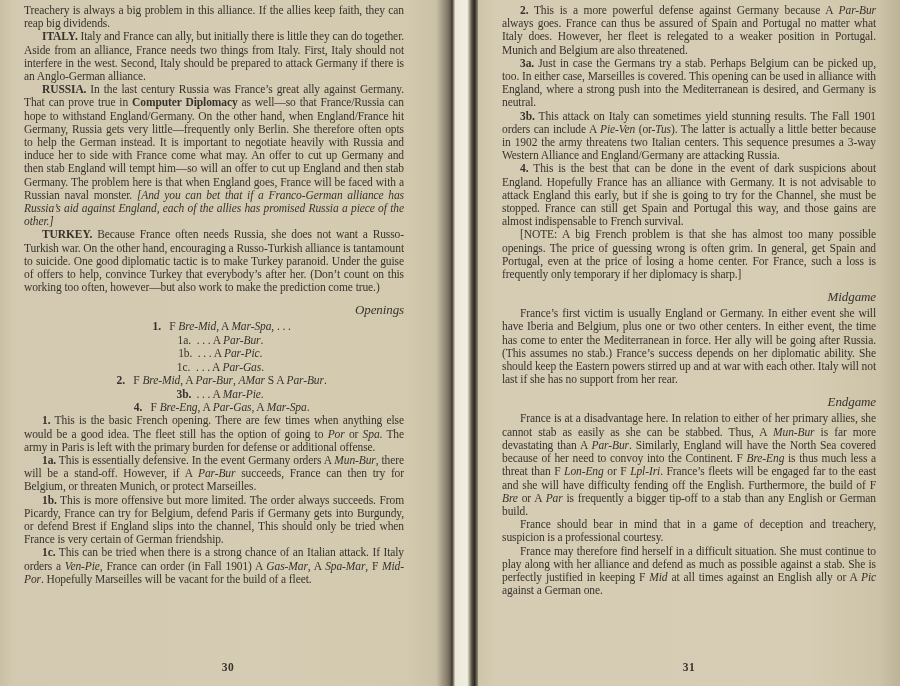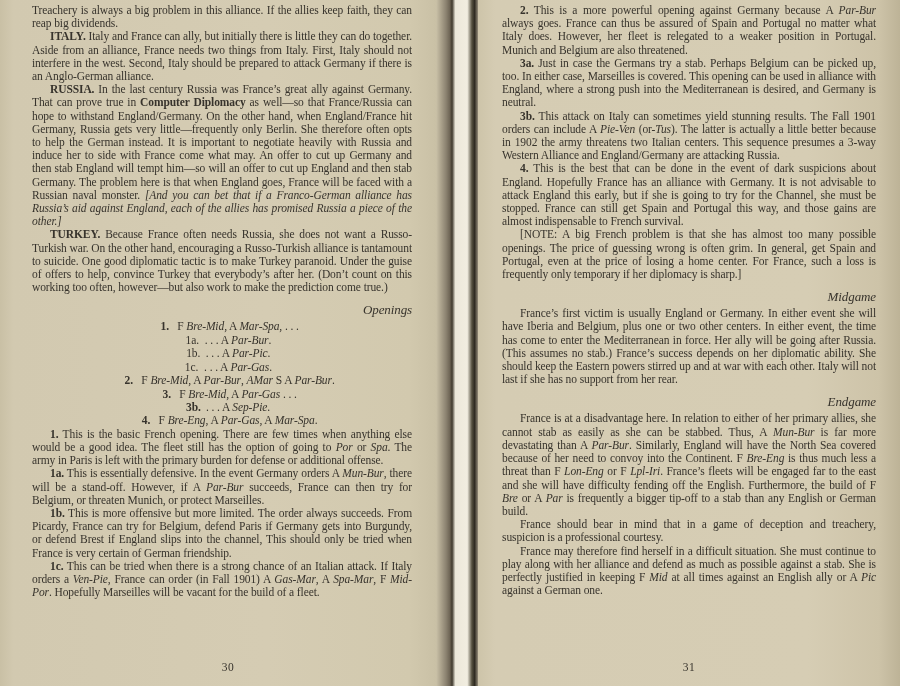--- a/index.html
+++ b/index.html
@@ -24,32 +24,32 @@
     background:linear-gradient(90deg,
       #cbc2a8 0%, #8b8270 22%, #6e6555 30%, #3e382c 35%,
       #ece8da 42%, #f1ede0 68%, #55503f 78%, #2e2a21 84%,
       #9f9682 92%, #d3cab1 100%);
   }
   .content{
     position:absolute;top:4px;bottom:30px;overflow:hidden;
     font-size:11.5px;line-height:13.2px;letter-spacing:-0.1px;
     text-align:justify;
   }
-  .content-left{left:32px;width:380px;}
+  .content-left{left:24px;width:380px;}
   .content-right{left:24px;width:374px;}
   .p{margin:0;}
   .p.ind{text-indent:18px;}
   .b{font-weight:bold;}
   .i{font-style:italic;}
   .h{font-style:italic;font-size:13px;margin:9px 0 3px 0;text-align:right;line-height:14px;}
   .op{text-align:center;padding-left:7px;line-height:13.4px;}
   .op-num{display:inline-block;width:25px;}
   .page-number{
     position:absolute;top:661px;text-align:center;
-    font-size:11.5px;font-weight:normal;letter-spacing:0.5px;
+    font-size:11.5px;font-weight:bold;letter-spacing:0.5px;
   }
   .page-number-left{left:38px;width:380px;}
   .page-number-right{left:502px;width:374px;}
 </style>
 </head>
 <body>
 
 <div class="spread">
 
   <div class="page page-left">
@@ -57,35 +57,34 @@
         <div class="p"><span>Treachery is always a big problem in this alliance. If the allies keep faith, they can reap big dividends.</span></div>
         <div class="p ind"><span class="b">ITALY.</span><span> Italy and France can ally, but initially there is little they can do together. Aside from an alliance, France needs two things from Italy. First, Italy should not interfere in the west. Second, Italy should be prepared to attack Germany if there is an Anglo-German alliance.</span></div>
         <div class="p ind"><span class="b">RUSSIA.</span><span> In the last century Russia was France’s great ally against Germany. That can prove true in </span><span class="b">Computer Diplomacy</span><span> as well—so that France/Russia can hope to withstand England/Germany. On the other hand, when England/France hit Germany, Russia gets very little—frequently only Berlin. She therefore often opts to help the German instead. It is important to negotiate heavily with Russia and induce her to side with France come what may. An offer to cut up Germany and then stab England will tempt him—so will an offer to cut up England and then stab Germany. The problem here is that when England goes, France will be faced with a Russian naval monster. </span><span class="i">[And you can bet that if a Franco-German alliance has Russia’s aid against England, each of the allies has promised Russia a piece of the other.]</span></div>
         <div class="p ind"><span class="b">TURKEY.</span><span> Because France often needs Russia, she does not want a Russo-Turkish war. On the other hand, encouraging a Russo-Turkish alliance is tantamount to suicide. One good diplomatic tactic is to make Turkey paranoid. Under the guise of offers to help, convince Turkey that everybody’s after her. (Don’t count on this working too often, however—but also work to make the prediction come true.)</span></div>
         <div class="h">Openings</div>
         <div class="op"><span class="op-num b">1.</span><span><span>F </span><span class="i">Bre-Mid</span><span>, A </span><span class="i">Mar-Spa</span><span>, . . .</span></span></div>
         <div class="op"><span class="op-num">1a.</span><span><span>. . . A </span><span class="i">Par-Bur</span><span>.</span></span></div>
         <div class="op"><span class="op-num">1b.</span><span><span>. . . A </span><span class="i">Par-Pic</span><span>.</span></span></div>
         <div class="op"><span class="op-num">1c.</span><span><span>. . . A </span><span class="i">Par-Gas</span><span>.</span></span></div>
         <div class="op"><span class="op-num b">2.</span><span><span>F </span><span class="i">Bre-Mid</span><span>, A </span><span class="i">Par-Bur</span><span>, </span><span class="i">AMar</span><span> S A </span><span class="i">Par-Bur</span><span>.</span></span></div>
-        <div class="op"><span class="op-num b">3.</span><span><span>F </span><span class="i">Bre-Mid</span><span>, A </span><span class="i">Par-Gas</span><span> . . .</span></span></div>
-        <div class="op"><span class="op-num b">3b.</span><span><span>. . . A </span><span class="i">Sep-Pie</span><span>.</span></span></div>
+        <div class="op"><span class="op-num b">3b.</span><span><span>. . . A </span><span class="i">Mar-Pie</span><span>.</span></span></div>
         <div class="op"><span class="op-num b">4.</span><span><span>F </span><span class="i">Bre-Eng</span><span>, A </span><span class="i">Par-Gas</span><span>, A </span><span class="i">Mar-Spa</span><span>.</span></span></div>
         <div class="p ind"><span class="b">1.</span><span> This is the basic French opening. There are few times when anything else would be a good idea. The fleet still has the option of going to </span><span class="i">Por</span><span> or </span><span class="i">Spa</span><span>. The army in Paris is left with the primary burden for defense or additional offense.</span></div>
         <div class="p ind"><span class="b">1a.</span><span> This is essentially defensive. In the event Germany orders A </span><span class="i">Mun-Bur</span><span>, there will be a stand-off. However, if A </span><span class="i">Par-Bur</span><span> succeeds, France can then try for Belgium, or threaten Munich, or protect Marseilles.</span></div>
         <div class="p ind"><span class="b">1b.</span><span> This is more offensive but more limited. The order always succeeds. From Picardy, France can try for Belgium, defend Paris if Germany gets into Burgundy, or defend Brest if England slips into the channel, This should only be tried when France is very certain of German friendship.</span></div>
         <div class="p ind"><span class="b">1c.</span><span> This can be tried when there is a strong chance of an Italian attack. If Italy orders a </span><span class="i">Ven-Pie</span><span>, France can order (in Fall 1901) A </span><span class="i">Gas-Mar</span><span>, A </span><span class="i">Spa-Mar</span><span>, F </span><span class="i">Mid-Por</span><span>. Hopefully Marseilles will be vacant for the build of a fleet.</span></div>
       </div>
   </div>
 
   <div class="gutter"></div>
 
   <div class="page page-right">
     <div class="content content-right">
-        <div class="p ind"><span class="b">2.</span><span> This is a more powerful opening against Germany because A </span><span class="i">Par-Bur</span><span> always goes. France can thus be assured of Spain and Portugal no matter what Italy does. However, her fleet is relegated to a weaker position in Portugal. Munich and Belgium are also threatened.</span></div>
+        <div class="p ind"><span class="b">2.</span><span> This is a more powerful defense against Germany because A </span><span class="i">Par-Bur</span><span> always goes. France can thus be assured of Spain and Portugal no matter what Italy does. However, her fleet is relegated to a weaker position in Portugal. Munich and Belgium are also threatened.</span></div>
         <div class="p ind"><span class="b">3a.</span><span> Just in case the Germans try a stab. Perhaps Belgium can be picked up, too. In either case, Marseilles is covered. This opening can be used in alliance with England, where a strong push into the Mediterranean is desired, and Germany is neutral.</span></div>
         <div class="p ind"><span class="b">3b.</span><span> This attack on Italy can sometimes yield stunning results. The Fall 1901 orders can include A </span><span class="i">Pie-Ven</span><span> (or-</span><span class="i">Tus</span><span>). The latter is actually a little better because in 1902 the army threatens two Italian centers. This sequence presumes a 3-way Western Alliance and England/Germany are attacking Russia.</span></div>
         <div class="p ind"><span class="b">4.</span><span> This is the best that can be done in the event of dark suspicions about England. Hopefully France has an alliance with Germany. It is not advisable to attack England this early, but if she is going to try for the Channel, she must be stopped. France can still get Spain and Portugal this way, and those gains are almost indispensable to French survival.</span></div>
         <div class="p ind"><span>[NOTE: A big French problem is that she has almost too many possible openings. The price of guessing wrong is often grim. In general, get Spain and Portugal, even at the price of losing a home center. For France, such a loss is frequently only temporary if her diplomacy is sharp.]</span></div>
         <div class="h">Midgame</div>
         <div class="p ind"><span>France’s first victim is usually England or Germany. In either event she will have Iberia and Belgium, plus one or two other centers. In either event, the time has come to enter the Mediterranean in force. Her ally will be going after Russia. (This assumes no stab.) France’s success depends on her diplomatic ability. She should keep the Eastern powers stirred up and at war with each other. Italy will not last if she has no support from her rear.</span></div>
         <div class="h">Endgame</div>
         <div class="p ind"><span>France is at a disadvantage here. In relation to either of her primary allies, she cannot stab as easily as she can be stabbed. Thus, A </span><span class="i">Mun-Bur</span><span> is far more devastating than A </span><span class="i">Par-Bur</span><span>. Similarly, England will have the North Sea covered because of her need to convoy into the Continent. F </span><span class="i">Bre-Eng</span><span> is thus much less a threat than F </span><span class="i">Lon-Eng</span><span> or F </span><span class="i">Lpl-Iri</span><span>. France’s fleets will be engaged far to the east and she will have difficulty fending off the English. Furthermore, the build of F </span><span class="i">Bre</span><span> or A </span><span class="i">Par</span><span> is frequently a bigger tip-off to a stab than any English or German build.</span></div>
         <div class="p ind"><span>France should bear in mind that in a game of deception and treachery, suspicion is a professional courtesy.</span></div>
         <div class="p ind"><span>France may therefore find herself in a difficult situation. She must continue to play along with her alliance and defend as much as possible against a stab. She is perfectly justified in keeping F </span><span class="i">Mid</span><span> at all times against an English ally or A </span><span class="i">Pic</span><span> against a German one.</span></div>

